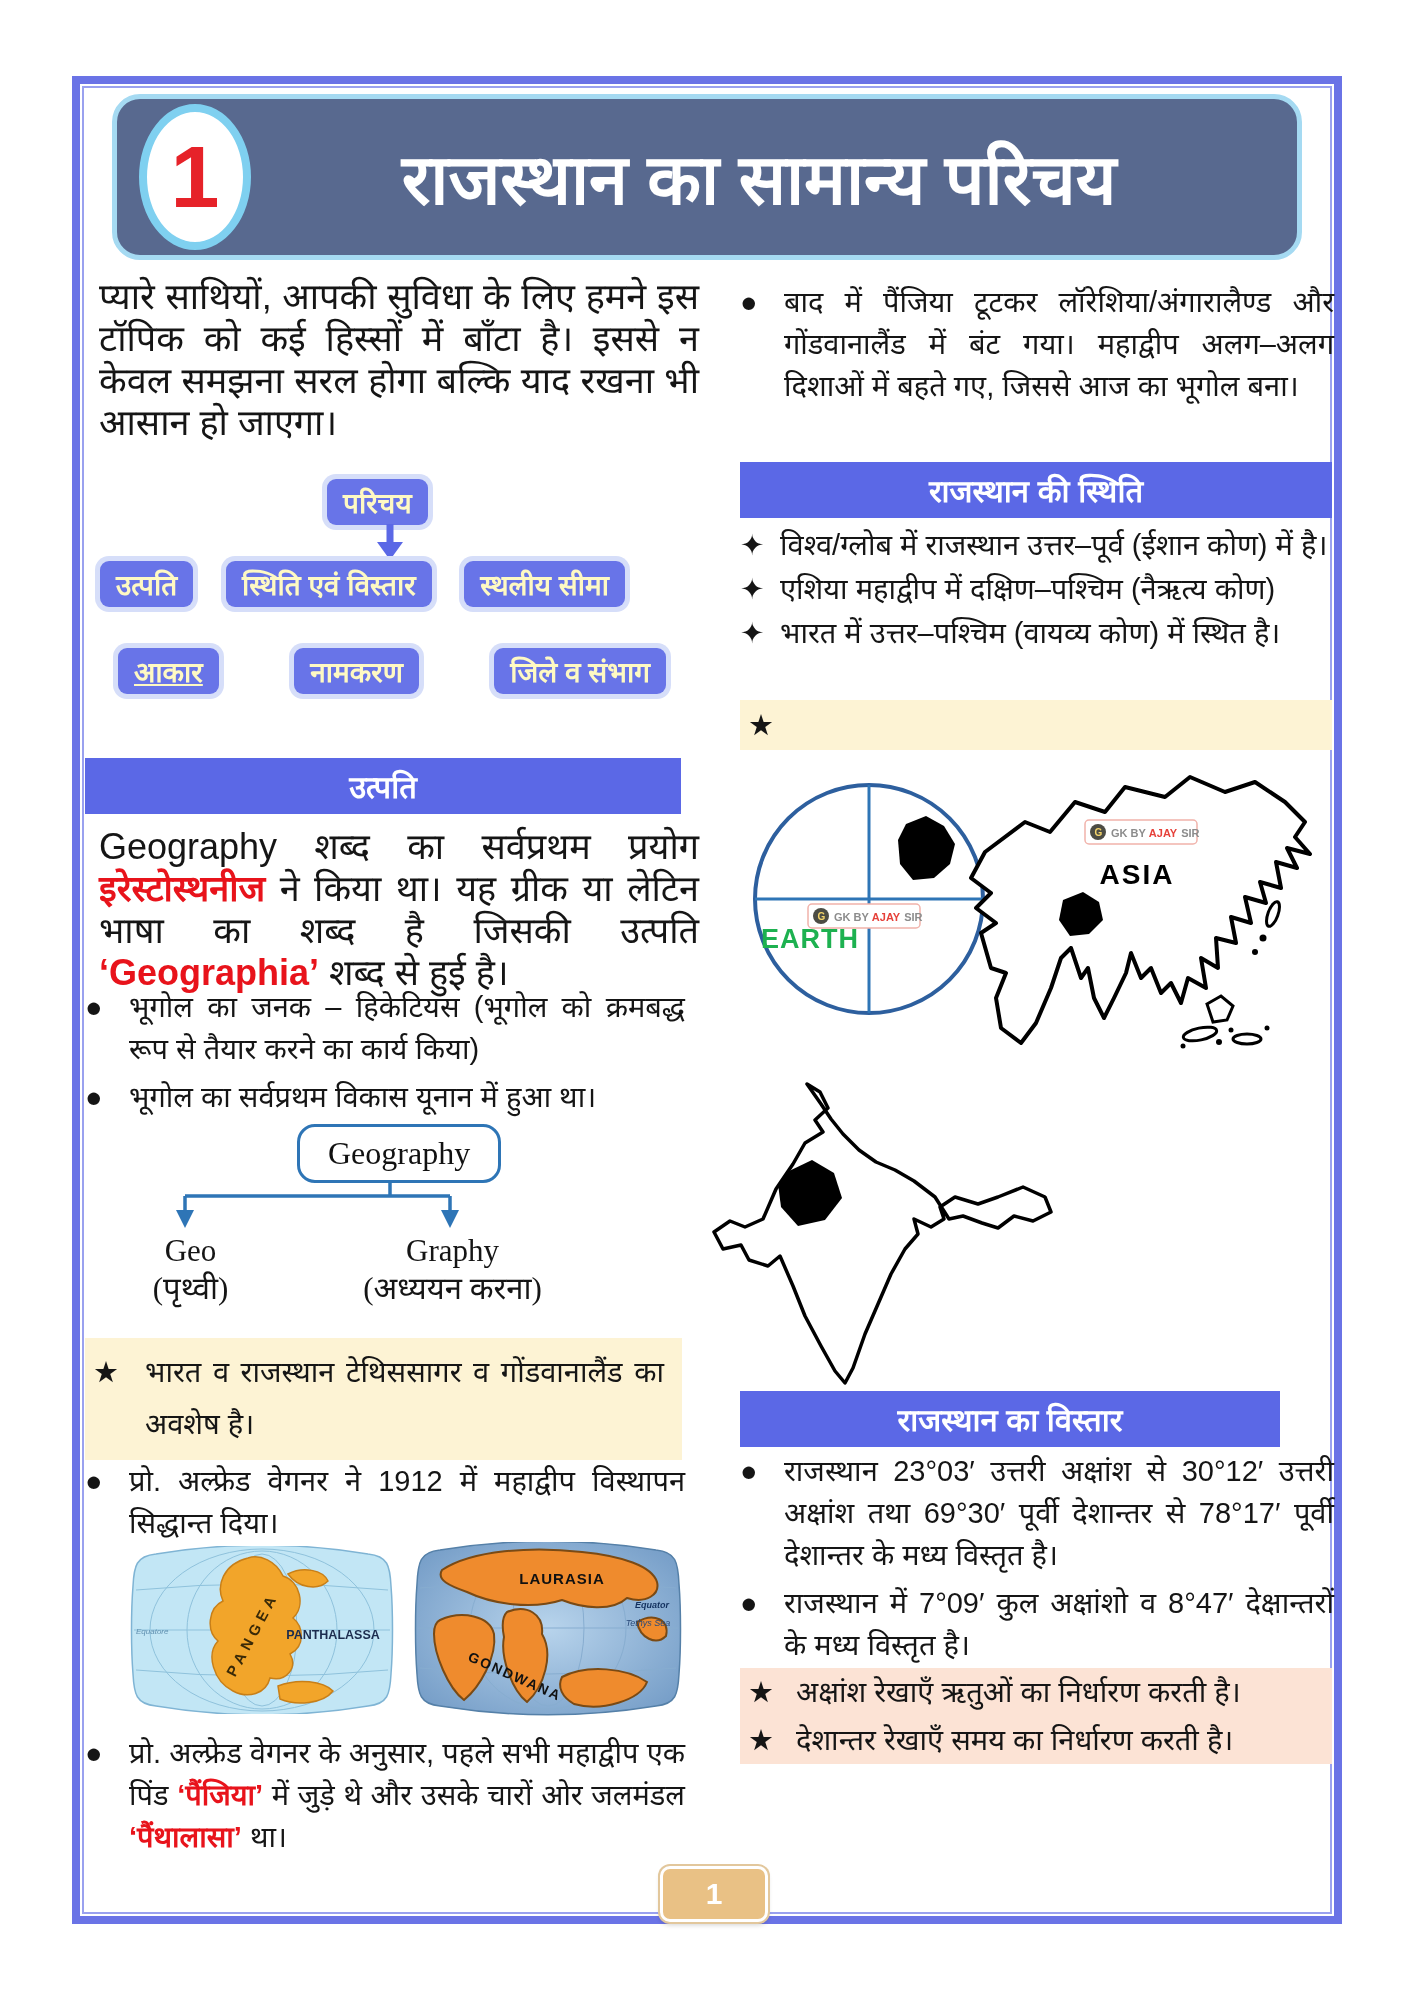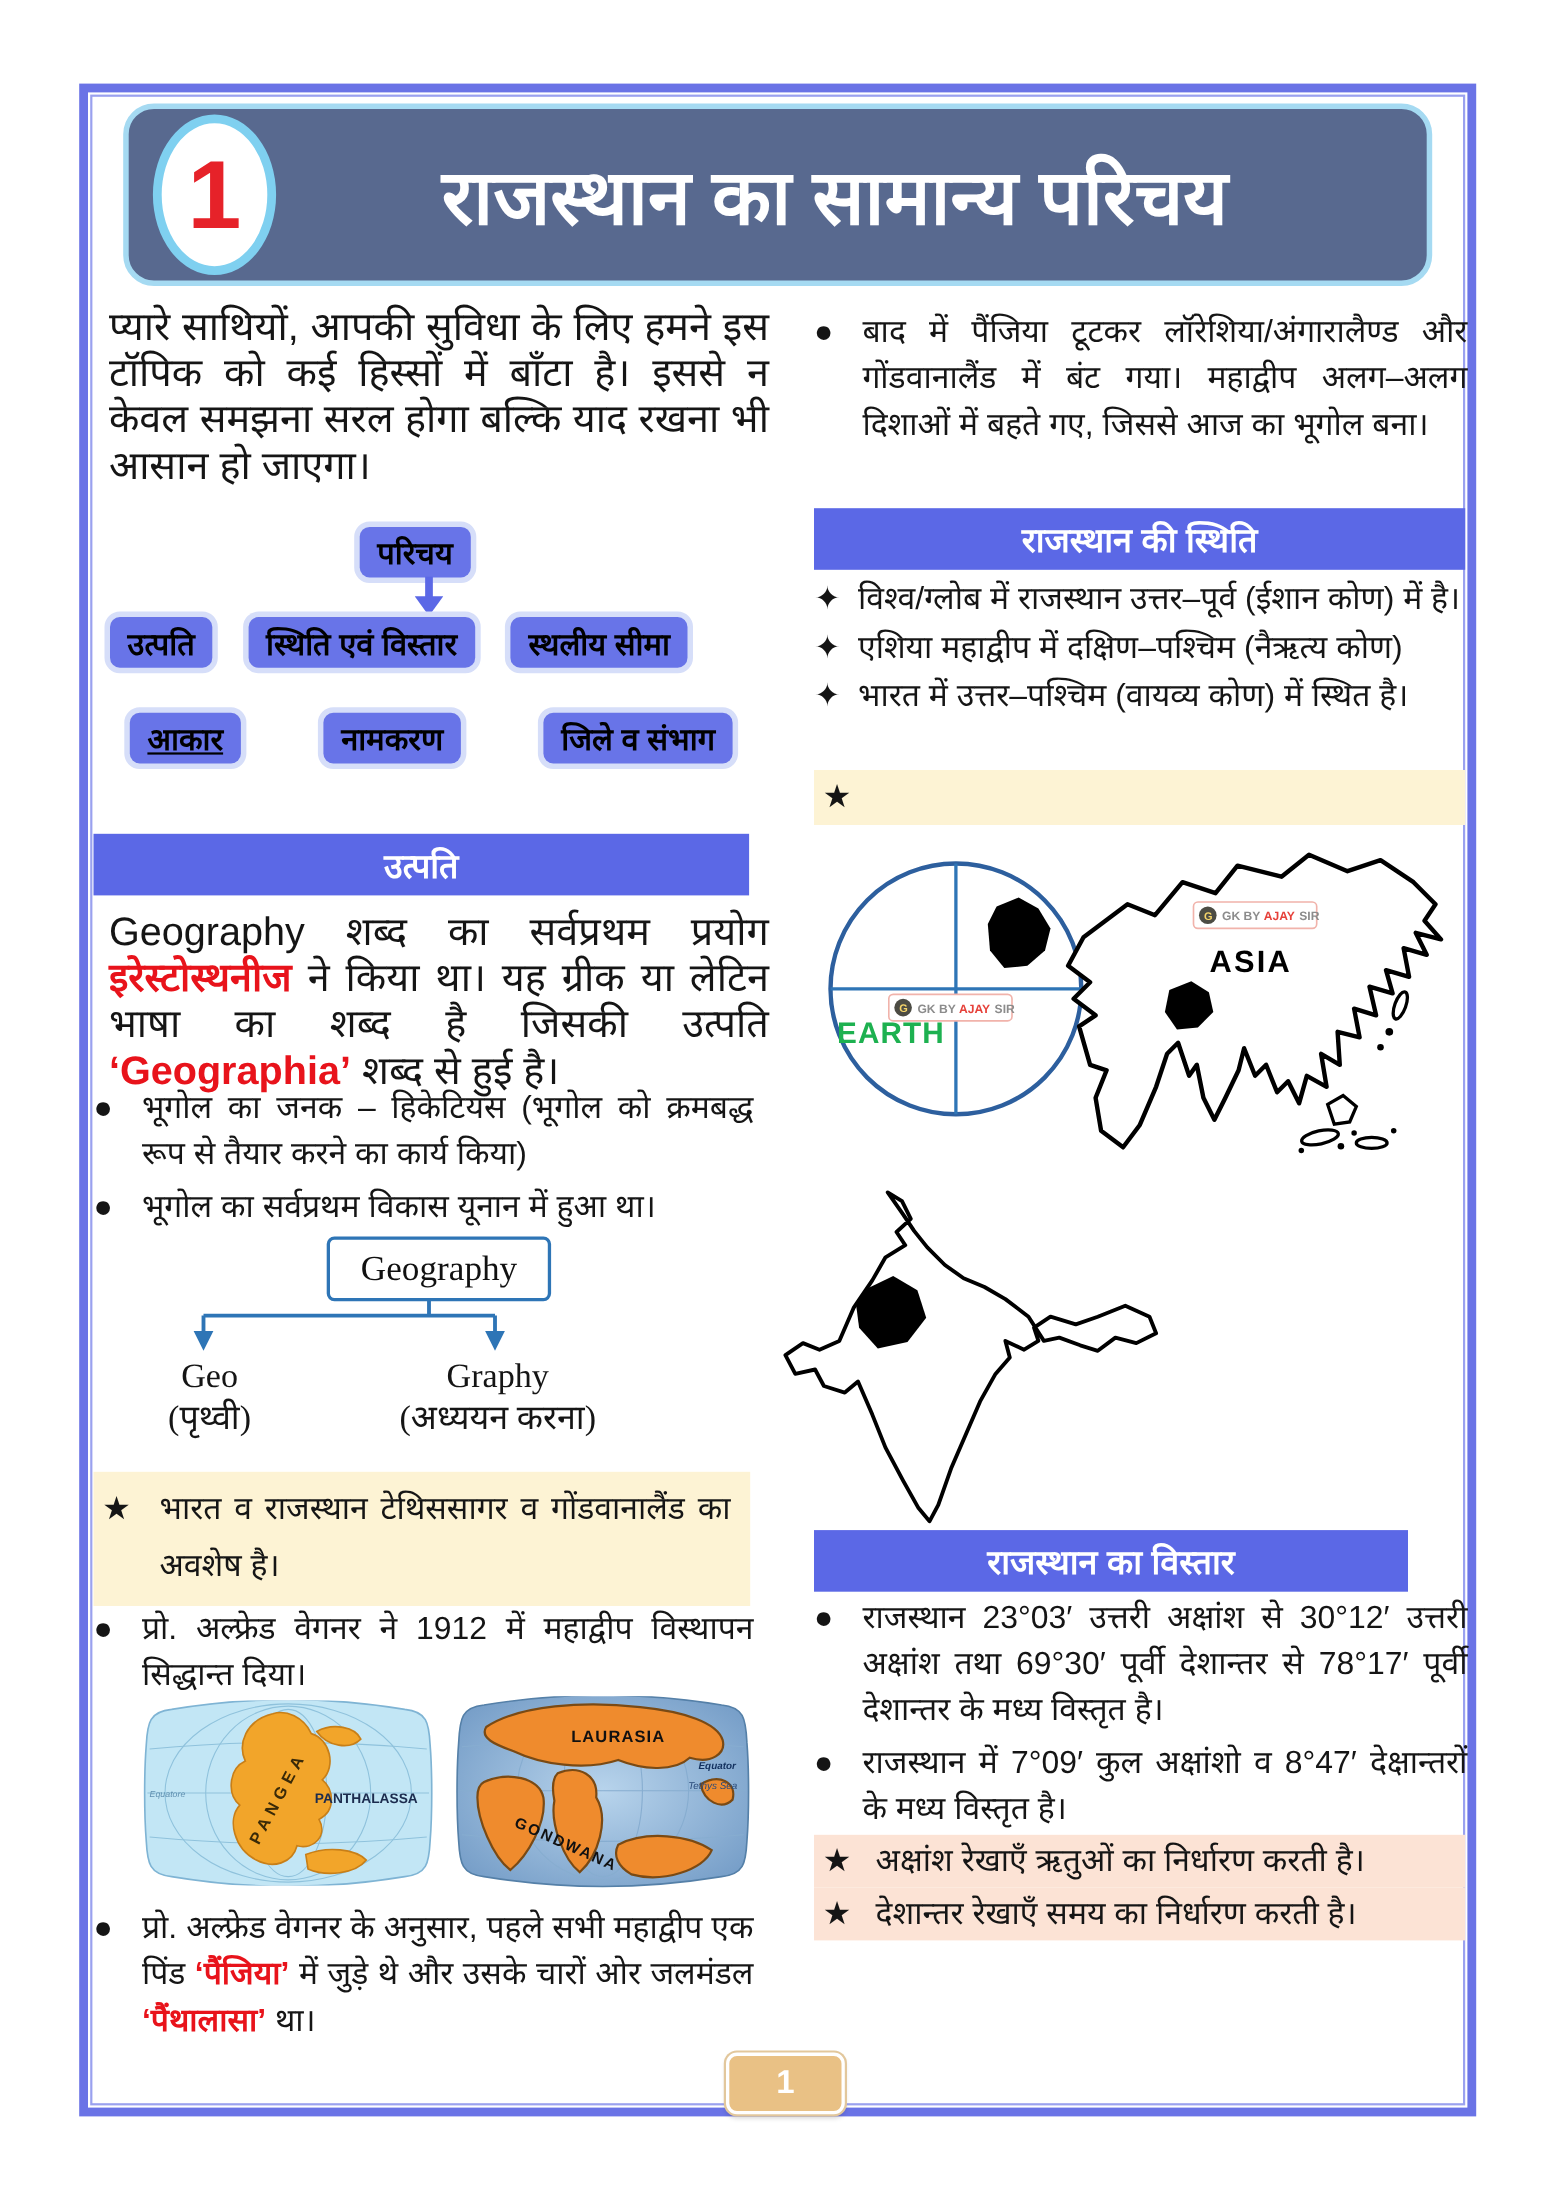--- a/index.html
+++ b/index.html
@@ -16,27 +16,27 @@
   .numcircle span{color:#e62229;font-size:88px;font-weight:bold;line-height:1;}
   .headtitle{flex:1;text-align:center;color:#ffffff;font-size:70px;font-weight:bold;padding-right:30px;}
   .para{font-size:36px;line-height:42px;text-align:justify;margin-left:14px;}
   .bullet{display:flex;font-size:29px;line-height:42px;}
   .bullet .mk{width:44px;flex:none;}
   .bullet .mk-sm{width:40px;flex:none;}
   .bullet .tx{flex:1;text-align:justify;}
   .red{color:#e8131b;font-weight:bold;}
   .banner{background:#5b68e6;color:#ffffff;font-weight:bold;font-size:31px;text-align:center;
           padding:7px 0;}
-  .flowbox{background:#6874e8;color:#000000;font-weight:bold;font-size:28px;text-align:center;
+  .flowbox{background:#6874e8;color:#fef9c3;font-weight:bold;font-size:28px;text-align:center;
            border-radius:9px;box-shadow:0 0 0 5px #d6def9;padding:4px 16px;display:inline-block;}
   .flowrow{display:flex;justify-content:space-between;align-items:flex-start;}
   .u{text-decoration:underline;}
   .note-cream{background:#fdf3d4;}
   .note-pink{background:#fce3d5;}
-  .treebox{border:3px solid #2e75b6;border-radius:7px;background:#fff;color:#111;
+  .treebox{border:3px solid #2e75b6;border-radius:18px;background:#fff;color:#111;
            font-family:"Liberation Serif","DejaVu Serif",serif;font-size:32px;padding:8px 28px;}
   .treelabel{font-family:"Liberation Serif","DejaVu Serif",serif;font-size:31px;text-align:center;line-height:38px;}
   .pagebox{position:absolute;left:660px;top:1866px;width:108px;height:56px;background:#e9c185;
            border:3px solid #ffffff;border-radius:10px;box-shadow:0 0 0 2px #e2c79c,0 3px 5px rgba(0,0,0,.18);
            display:flex;align-items:center;justify-content:center;color:#ffffff;font-size:30px;font-weight:bold;z-index:6;box-sizing:border-box;}
   svg text{font-family:"Liberation Sans","DejaVu Sans",sans-serif;}
 </style>
 </head>
 <body>
 

